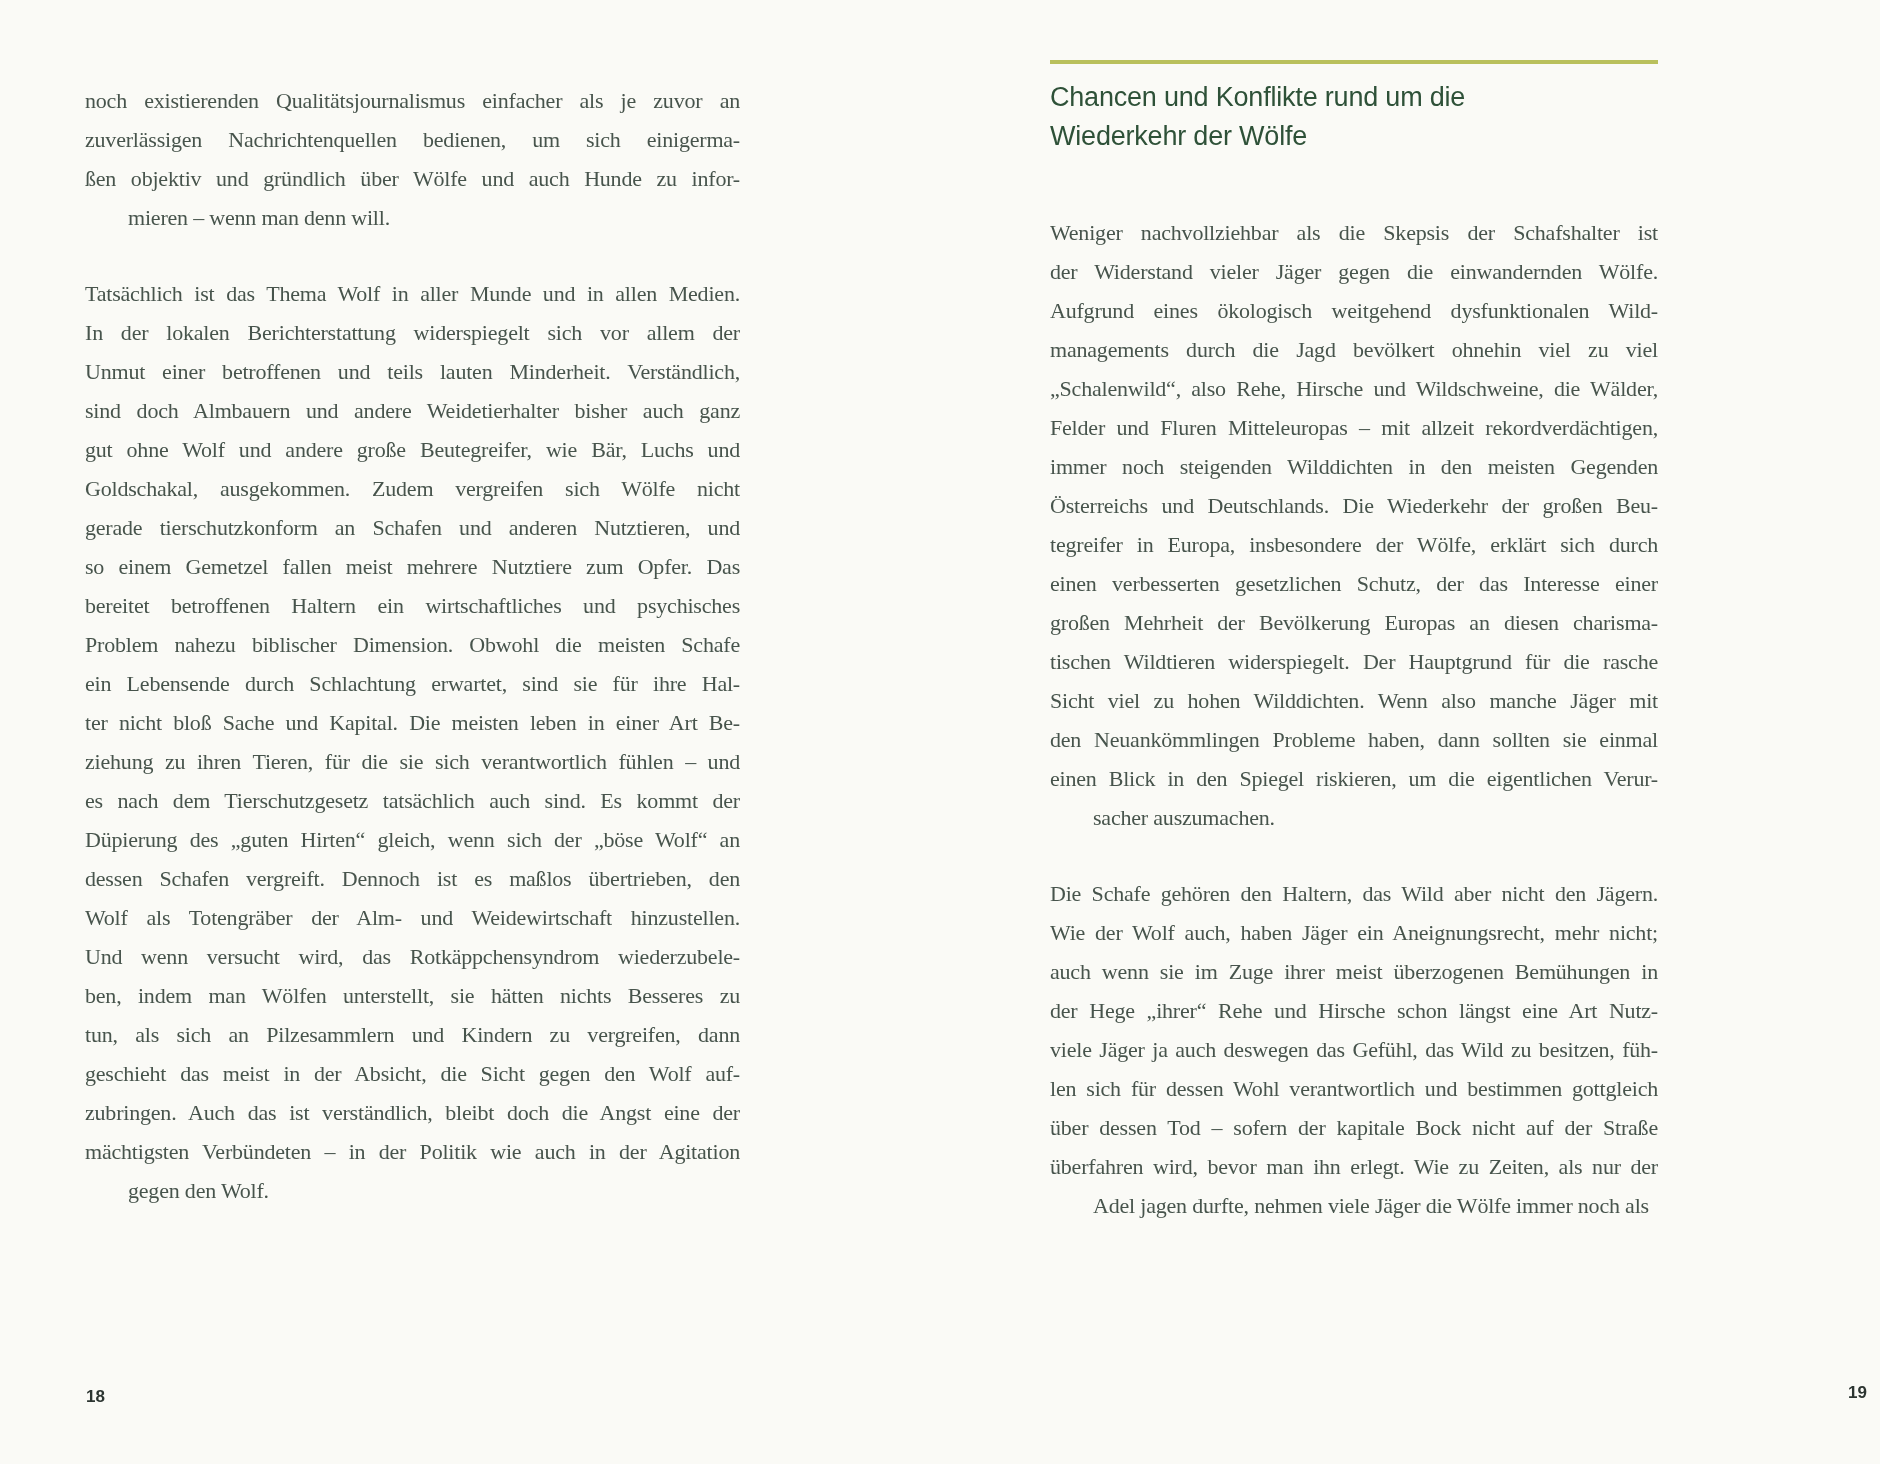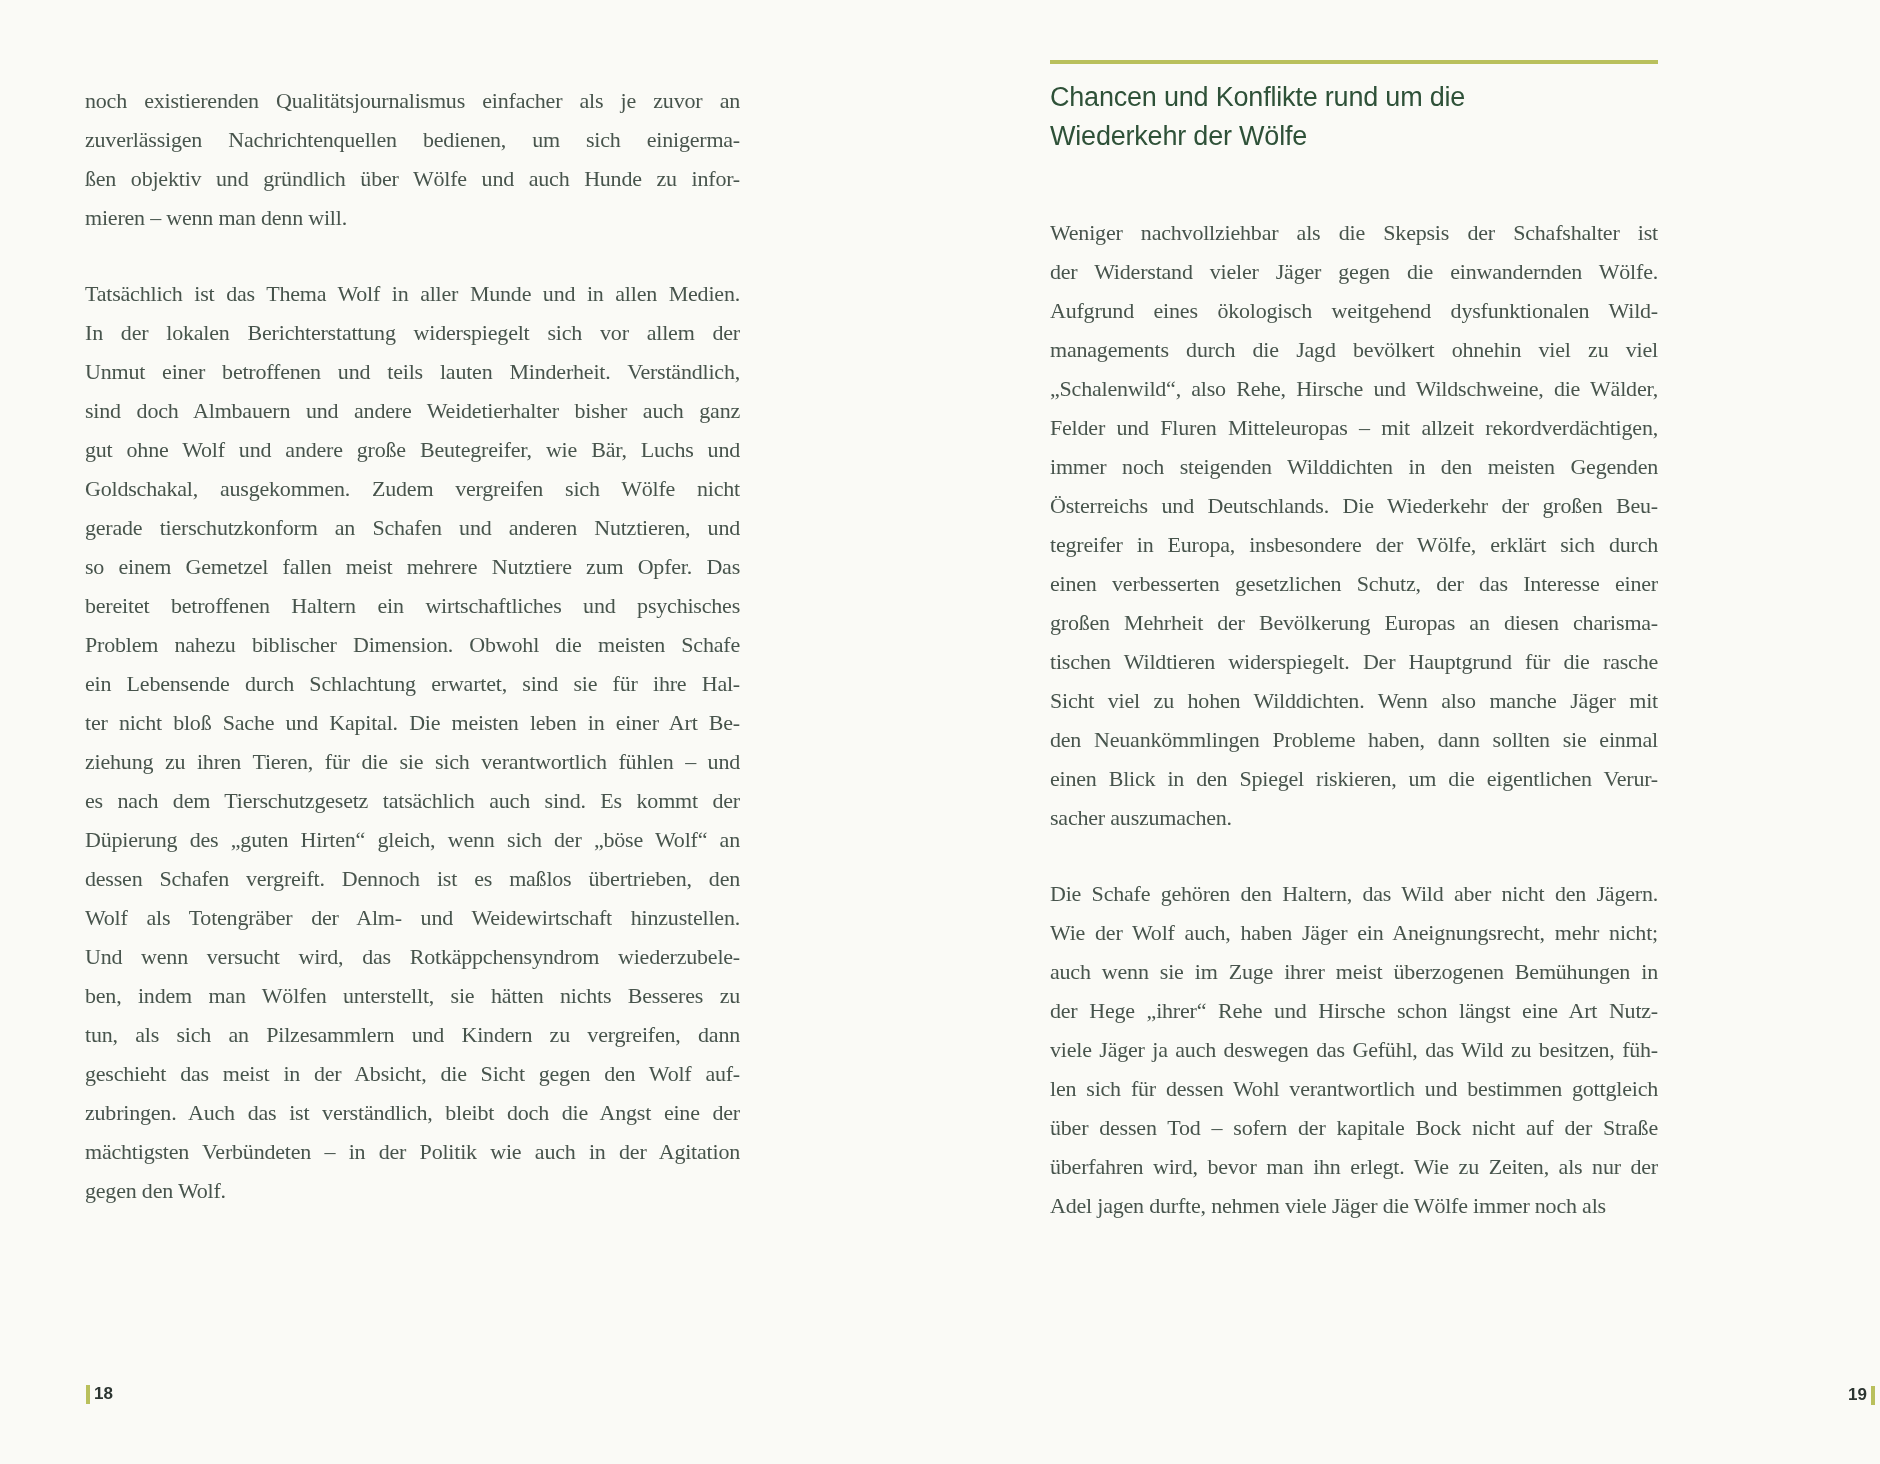--- a/index.html
+++ b/index.html
@@ -15,21 +15,21 @@
   
   .body-text {
     color:#47544c;
     font-size:22px;
     line-height:39px;
     letter-spacing:-0.2px;
   }
   .para { width:100%; }
   .para + .para { margin-top:37px; }
   .line { text-align:justify; text-align-last:justify; }
-  .line-last { text-align-last:left; }
+  .line-last { text-align-last:left;margin-left:43px; }
 
   
   .left-text {
     position:absolute; left:85px; top:81px; width:655px;
   }
 
   
   .right-col {
     position:absolute; left:1050px; top:0; width:608px; height:100%;
   }
@@ -53,20 +53,21 @@
 
   
   .pagenum {
     position:absolute; top:1383px;
     display:flex; align-items:center; gap:4px;
     font-family:"Liberation Sans", sans-serif;
     font-weight:700;
     font-size:17px;
     color:#2c3531;
     height:22px;
+    flex-direction:column;
   }
   .pagenum-left  { left:86px; }
   .pagenum-right { left:1848px;align-items:flex-end; }
   .pagenum-bar {
     width:4px; height:19px;
     background:#b9c05c;
   }
 </style>
 </head>
 <body>

